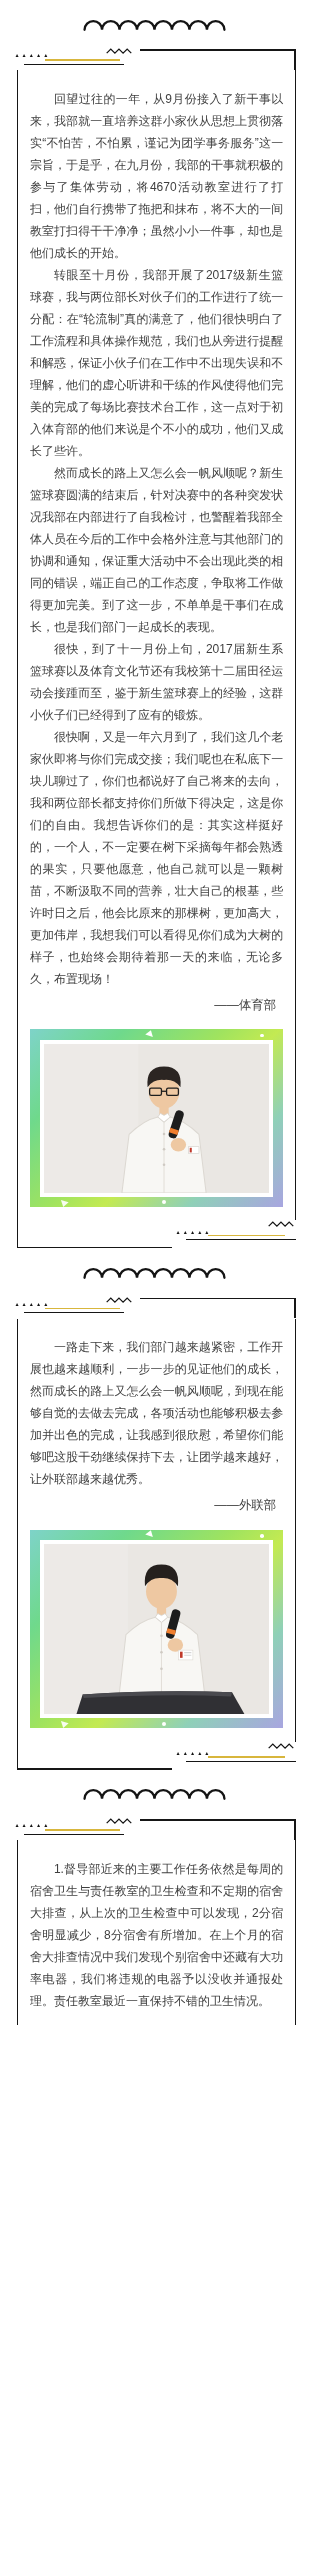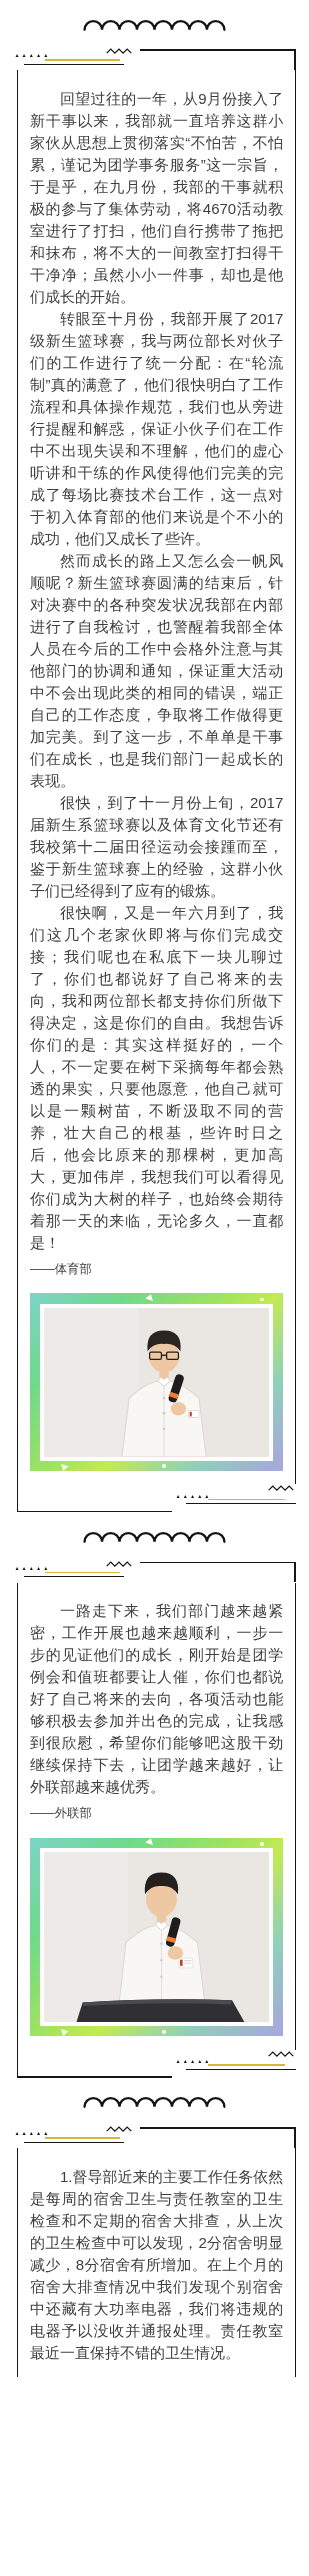--- a/index.html
+++ b/index.html
@@ -14,22 +14,22 @@
   .p-head .tri-row{left:14.4px;top:7.2px;}
   .yline{position:absolute;height:1.5px;background:#d8b63c;}
   .p-head .yline{left:45px;top:13px;width:75px;}
   .hline{position:absolute;background:#161616;}
   .p-head .hl1{left:24px;top:17.5px;width:100px;height:1px;}
   .p-head .zz{position:absolute;left:106px;top:1px;}
   .p-head .topline{left:140px;top:3.1px;width:156px;height:1.5px;}
   .p-head .rseg{left:294px;top:3.1px;width:1.5px;height:20.6px;}
   .p-body{margin:0 13.4px 0 16.5px;border-left:1px solid #161616;border-right:1.5px solid #161616;
           padding:17.5px 11.3px 13.4px 12.4px;}
-  .para{font-size:15px;line-height:22px;text-align:justify;text-indent:2em;margin:0;}
-  .sig{font-size:12.4px;line-height:22px;margin:4.1px 7.2px 13.4px 0;}
+  .para{font-size:12px;line-height:22px;text-align:justify;text-indent:2em;margin:0;}
+  .sig{font-size:12.4px;line-height:22px;text-align:right;margin:4.1px 7.2px 13.4px 0;}
   .p-foot{position:relative;height:28px;margin:0 13.4px 0 16.5px;border-left:1px solid #161616;}
   .p-foot .zz{position:absolute;right:-0.5px;top:0;}
   .p-foot .tri-row{right:84px;top:9.3px;}
   .p-foot .yline{right:10.3px;top:14.4px;width:77px;}
   .p-foot .hl-r{position:absolute;right:0;top:19px;width:110px;height:1px;background:#161616;}
   .p-foot .hl-l{position:absolute;left:-1px;bottom:0;width:155px;height:1.5px;background:#161616;}
   
   .photo-frame{position:relative;padding:10.3px;margin:0 auto;
     background:linear-gradient(135deg,#7ed3c9 0%,#6fd98c 22%,#9fe35f 45%,#c3ea52 58%,#8fd0b8 78%,#a8a5e0 100%);}
   .p-body .photo-frame{width:auto;}
@@ -65,21 +65,21 @@
         <polyline points="1,12 9,4 17,12 25,4 33,12 41,4 49,12" fill="none" stroke="#141414" stroke-width="2.5"></polyline>
       </svg>
       <span class="hline topline"></span>
       <span class="hline rseg"></span>
     </div>
     <div class="p-body">
       <p class="para">回望过往的一年，从9月份接入了新干事以来，我部就一直培养这群小家伙从思想上贯彻落实“不怕苦，不怕累，谨记为团学事务服务”这一宗旨，于是乎，在九月份，我部的干事就积极的参与了集体劳动，将4670活动教室进行了打扫，他们自行携带了拖把和抹布，将不大的一间教室打扫得干干净净；虽然小小一件事，却也是他们成长的开始。</p>
       <p class="para">转眼至十月份，我部开展了2017级新生篮球赛，我与两位部长对伙子们的工作进行了统一分配：在“轮流制”真的满意了，他们很快明白了工作流程和具体操作规范，我们也从旁进行提醒和解惑，保证小伙子们在工作中不出现失误和不理解，他们的虚心听讲和干练的作风使得他们完美的完成了每场比赛技术台工作，这一点对于初入体育部的他们来说是个不小的成功，他们又成长了些许。</p>
       <p class="para">然而成长的路上又怎么会一帆风顺呢？新生篮球赛圆满的结束后，针对决赛中的各种突发状况我部在内部进行了自我检讨，也警醒着我部全体人员在今后的工作中会格外注意与其他部门的协调和通知，保证重大活动中不会出现此类的相同的错误，端正自己的工作态度，争取将工作做得更加完美。到了这一步，不单单是干事们在成长，也是我们部门一起成长的表现。</p>
       <p class="para">很快，到了十一月份上旬，2017届新生系篮球赛以及体育文化节还有我校第十二届田径运动会接踵而至，鉴于新生篮球赛上的经验，这群小伙子们已经得到了应有的锻炼。</p>
-      <p class="para">很快啊，又是一年六月到了，我们这几个老家伙即将与你们完成交接；我们呢也在私底下一块儿聊过了，你们也都说好了自己将来的去向，我和两位部长都支持你们所做下得决定，这是你们的自由。我想告诉你们的是：其实这样挺好的，一个人，不一定要在树下采摘每年都会熟透的果实，只要他愿意，他自己就可以是一颗树苗，不断汲取不同的营养，壮大自己的根基，些许时日之后，他会比原来的那棵树，更加高大，更加伟岸，我想我们可以看得见你们成为大树的样子，也始终会期待着那一天的来临，无论多久，一直都是！</p>
+      <p class="para">很快啊，又是一年六月到了，我们这几个老家伙即将与你们完成交接；我们呢也在私底下一块儿聊过了，你们也都说好了自己将来的去向，我和两位部长都支持你们所做下得决定，这是你们的自由。我想告诉你们的是：其实这样挺好的，一个人，不一定要在树下采摘每年都会熟透的果实，只要他愿意，他自己就可以是一颗树苗，不断汲取不同的营养，壮大自己的根基，些许时日之后，他会比原来的那棵树，更加高大，更加伟岸，我想我们可以看得见你们成为大树的样子，也始终会期待着那一天的来临，无论多久，布置现场！</p>
       <p class="sig">——体育部</p>
 
       <figure class="photo-frame" style="margin:0;">
         <span class="cf cf-tri cf1"></span>
         <span class="cf cf2"></span>
         <span class="cf cf3"></span>
         <span class="cf cf-tri cf4"></span>
         <div class="ph-white">
             <div class="ph ph1">
           <svg viewBox="0 0 450 290" preserveAspectRatio="xMidYMid slice">
@@ -133,21 +133,21 @@
       <span class="tri-row">▲▲▲▲▲</span>
       <span class="yline"></span>
       <span class="hline hl1"></span>
       <svg class="zz" width="28" height="8.2" viewBox="0 0 54 16">
         <polyline points="1,12 9,4 17,12 25,4 33,12 41,4 49,12" fill="none" stroke="#141414" stroke-width="2.5"></polyline>
       </svg>
       <span class="hline topline"></span>
       <span class="hline rseg"></span>
     </div>
     <div class="p-body">
-      <p class="para">一路走下来，我们部门越来越紧密，工作开展也越来越顺利，一步一步的见证他们的成长，刚开始是团学例会和值班都要让人催，你们也都说好了自己将来的去向，各项活动也能够积极去参加并出色的完成，让我感到很欣慰，希望你们能够吧这股干劲继续保持下去，让团学越来越好，让外联部越来越优秀。</p>
+      <p class="para">一路走下来，我们部门越来越紧密，工作开展也越来越顺利，一步一步的见证他们的成长，然而成长的路上又怎么会一帆风顺呢，到现在能够自觉的去做去完成，各项活动也能够积极去参加并出色的完成，让我感到很欣慰，希望你们能够吧这股干劲继续保持下去，让团学越来越好，让外联部越来越优秀。</p>
       <p class="sig">——外联部</p>
 
       <figure class="photo-frame" style="margin:0;">
         <span class="cf cf-tri cf1"></span>
         <span class="cf cf2"></span>
         <span class="cf cf3"></span>
         <span class="cf cf-tri cf4"></span>
         <div class="ph-white">
             <div class="ph ph2">
           <svg viewBox="0 0 450 330" preserveAspectRatio="xMidYMid slice">

